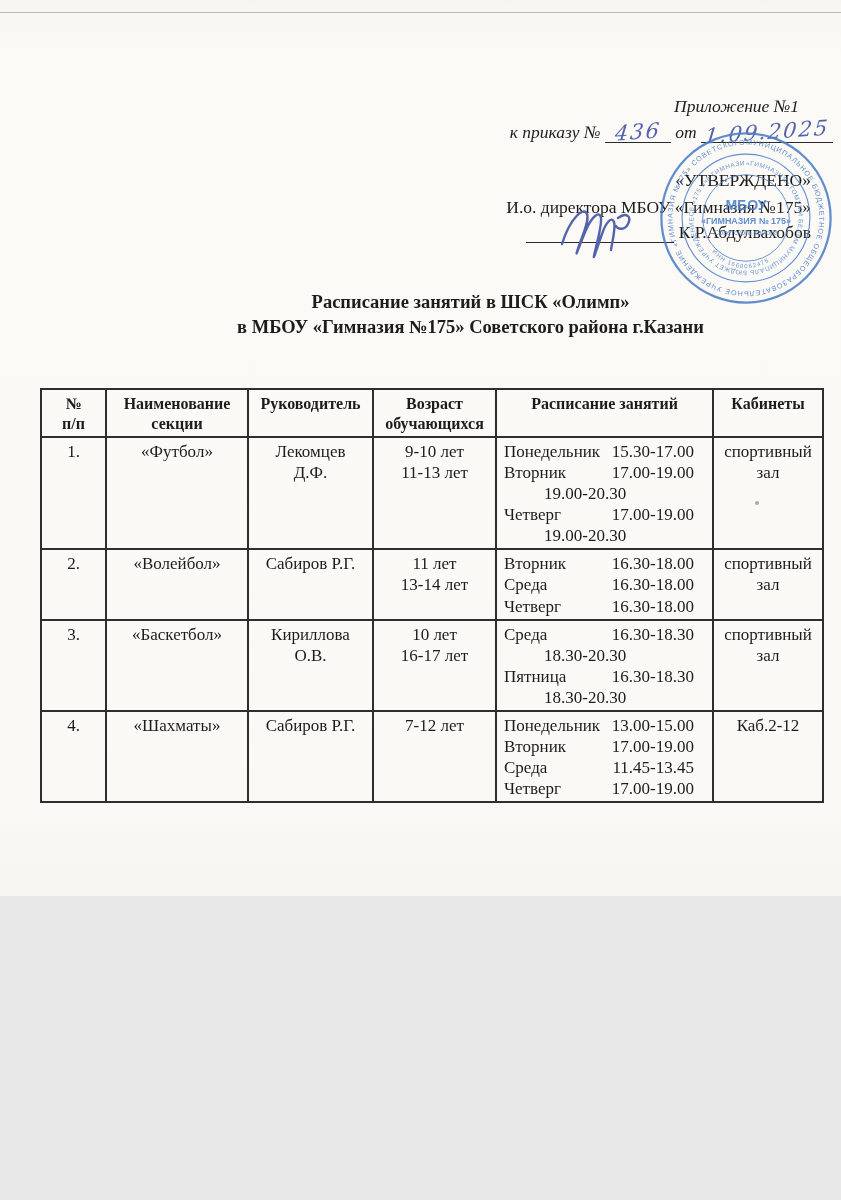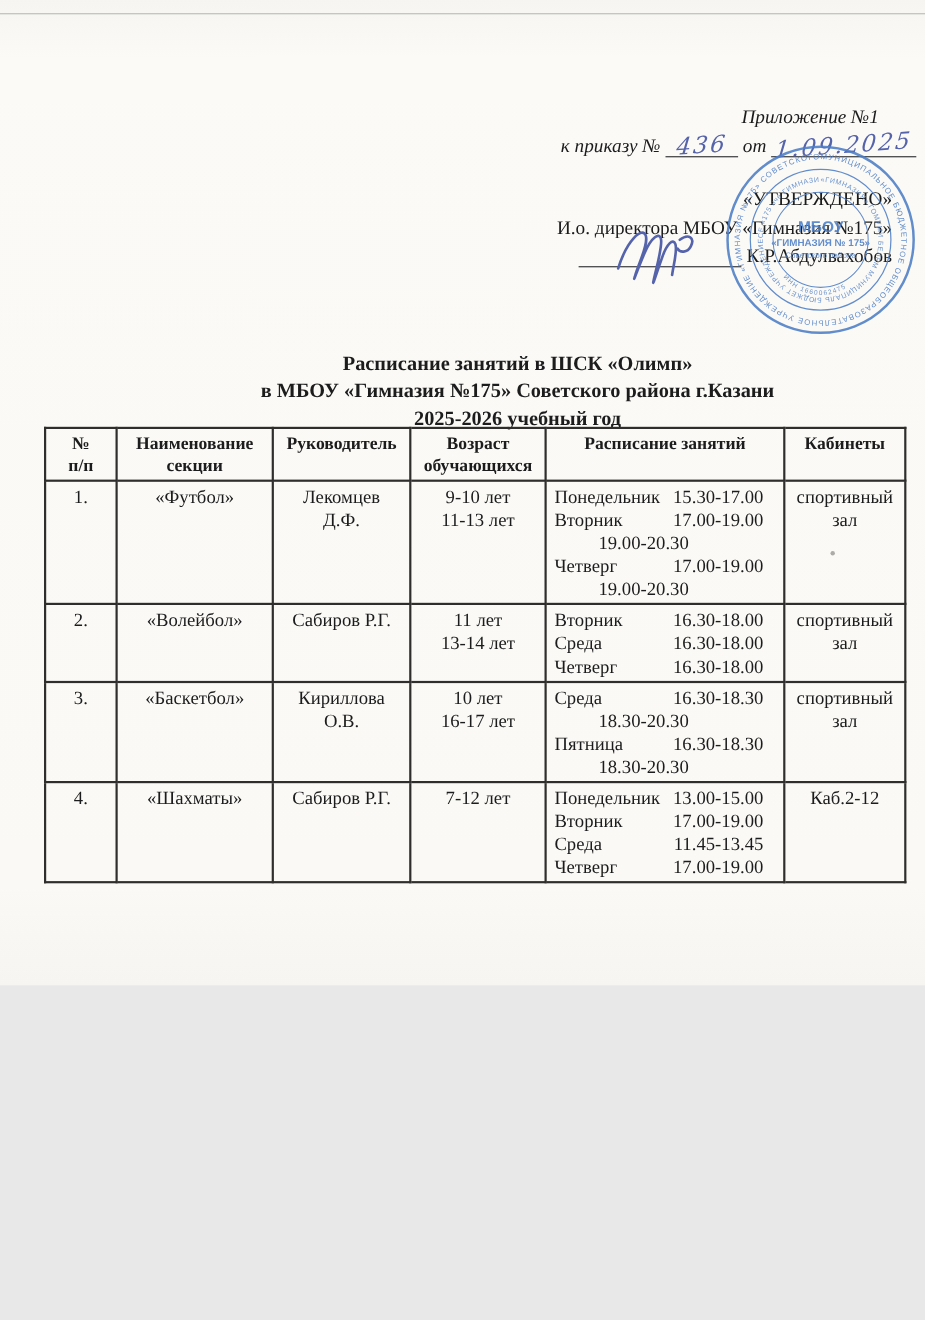--- a/index.html
+++ b/index.html
@@ -36,21 +36,21 @@
   .approved{top:170px;right:30px;}
   .director{top:197px;right:30px;}
   .sign-line{top:222px;right:30px;}
   .sig-underscore{display:inline-block;width:148px;border-bottom:1.6px solid #2a2a2a;vertical-align:bottom;height:18px;}
   .sig-svg{position:absolute;left:30px;top:-22px;pointer-events:none;}
   
   .stamp{position:absolute;left:652px;top:124px;width:188px;height:188px;opacity:.88;pointer-events:none;}
   
   .title{
     position:absolute;top:290px;left:100px;right:0;
-    text-align:center;font-weight:bold;font-size:18.5px;line-height:25px;margin-top:29px;
+    text-align:center;font-weight:bold;font-size:18.5px;line-height:25px;
   }
   
   .table-wrap{position:absolute;top:388px;left:40px;}
   table.doc-table{border-collapse:collapse;width:782px;table-layout:fixed;font-size:17px;line-height:1.24;}
   .doc-table th,.doc-table td{border:2px solid #2f2e2c;vertical-align:top;padding:3px 4px 2px;}
   .doc-table th{font-size:16px;font-weight:bold;line-height:1.25;padding-top:4px;}
   col.c-num{width:65px;}  col.c-sec{width:142px;} col.c-lead{width:125px;}
   col.c-age{width:123px;} col.c-sched{width:217px;} col.c-cab{width:110px;}
   .doc-table tbody tr:nth-child(1) td{height:91px;}
   .doc-table tbody tr:nth-child(2) td{height:60px;}
@@ -110,21 +110,20 @@
       <textPath href="#ringDigitsPath">ИНН 1660062475</textPath>
     </text>
     <text x="100" y="92" text-anchor="middle" font-size="15" font-weight="bold" fill="#4d7ec6" font-family="Liberation Sans, sans-serif">МБОУ</text>
     <text x="100" y="106" text-anchor="middle" font-size="9.5" font-weight="bold" fill="#4d7ec6" font-family="Liberation Sans, sans-serif">«ГИМНАЗИЯ № 175»</text>
     <text x="100" y="118" text-anchor="middle" font-size="7.8" fill="#5b88ca" font-family="Liberation Sans, sans-serif">Советского района</text>
   </svg>
 
   <div class="title">
     <div>Расписание занятий в ШСК «Олимп»</div>
     <div>в МБОУ «Гимназия №175» Советского района г.Казани</div>
-    <div>2025-2026 учебный год</div>
   </div>
 
   <div class="table-wrap">
     <table class="doc-table">
       <colgroup>
         <col class="c-num">
           <col class="c-sec">
           <col class="c-lead">
         <col class="c-age">
           <col class="c-sched">

